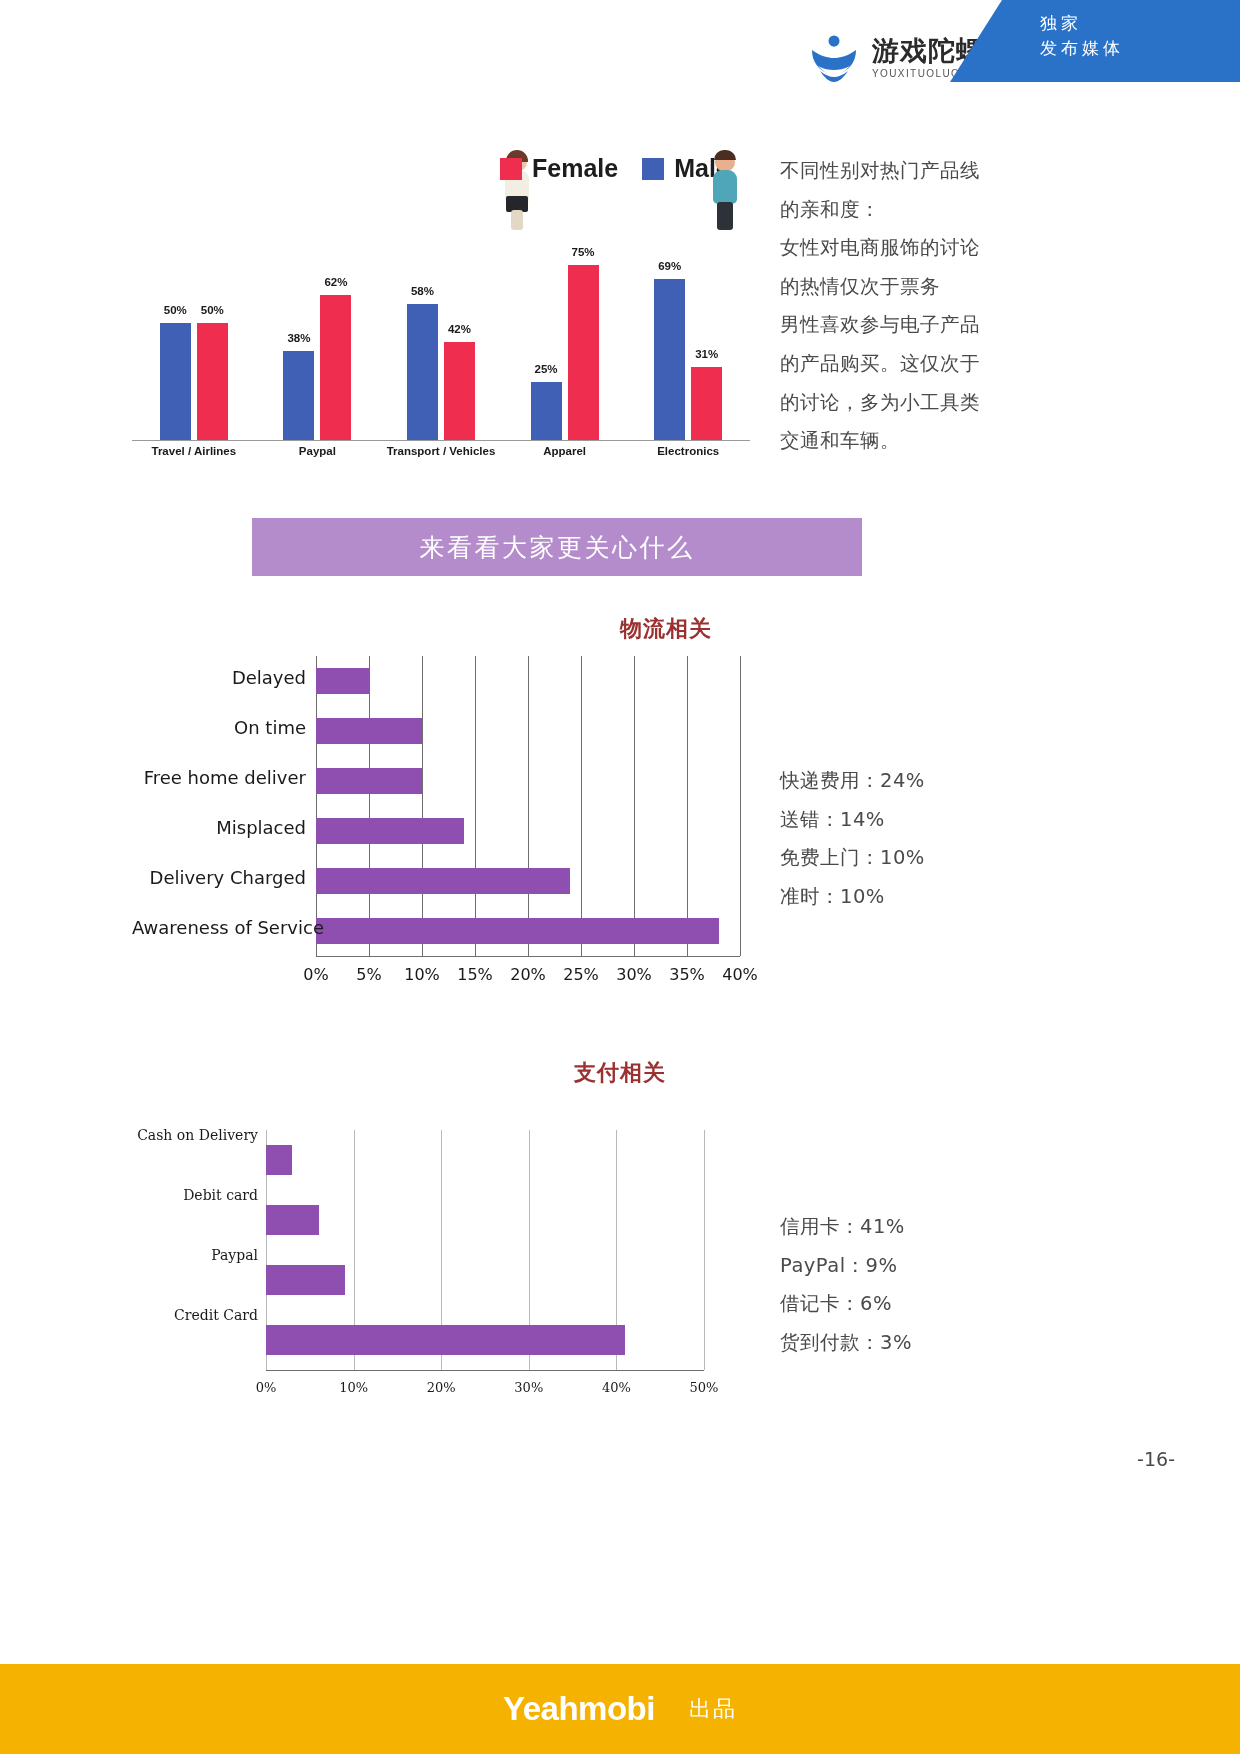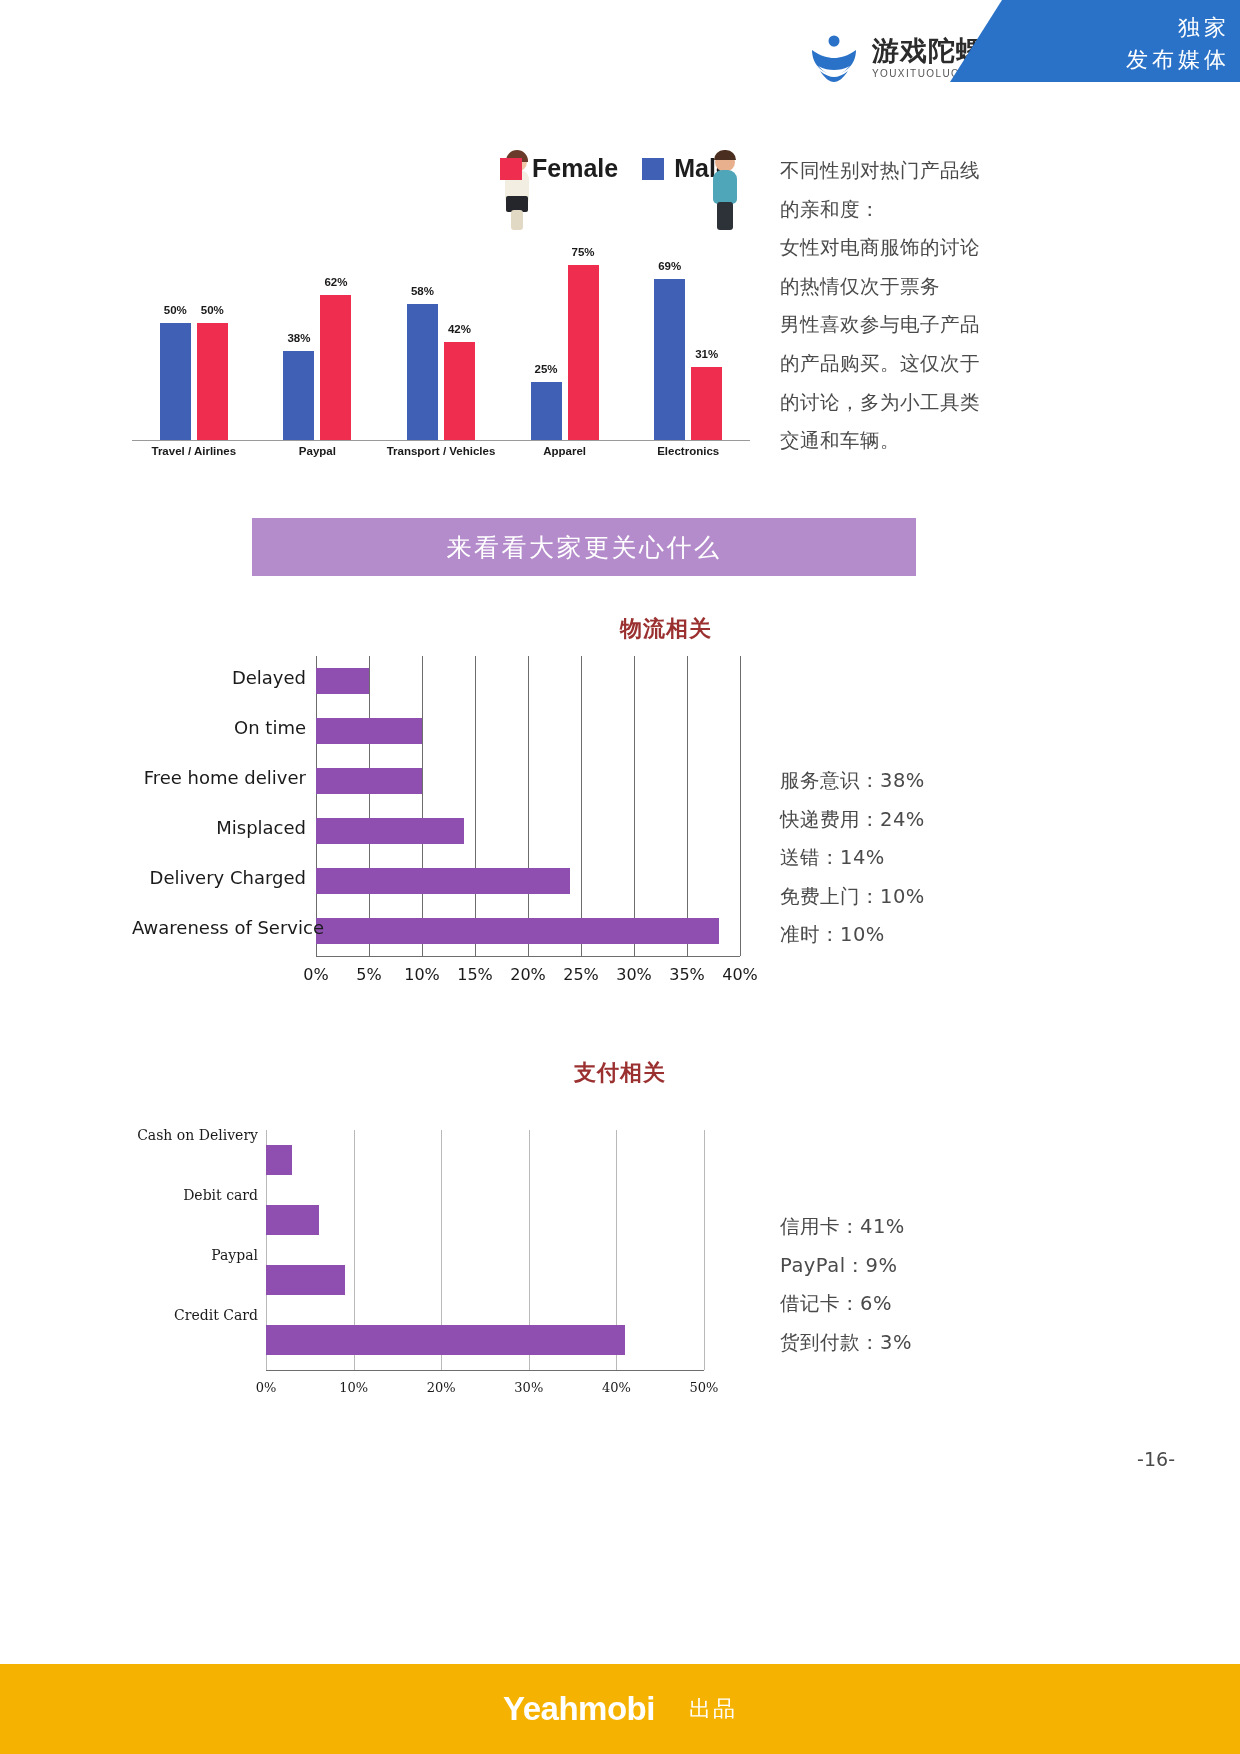--- a/index.html
+++ b/index.html
@@ -16,21 +16,21 @@
   .brand-mark{width:56px;height:56px;position:relative;}
   .brand-text{display:flex;flex-direction:column;line-height:1;}
   .brand-cn{font-size:27px;color:#2b2b2b;letter-spacing:1px;font-weight:600;}
   .brand-en{font-size:10px;color:#555;letter-spacing:1.4px;margin-top:4px;}
   .corner-flag{
     position:absolute;right:0;top:0;width:290px;height:82px;
     background:#2a72c8;
     clip-path:polygon(52px 0,290px 0,290px 82px,0 82px);
   }
   .corner-flag span{
-    display:block;text-align:right;color:#fff;font-size:22px;
+    display:block;text-align:left;color:#fff;font-size:17px;
     letter-spacing:4px;line-height:1.45;
   }
   .corner-flag .cf-inner{position:absolute;left:90px;top:12px;width:190px;}
 
   
   .cn-note{
     position:absolute;
     font-size:19.5px;color:#4a4a4a;line-height:1.98;
     letter-spacing:.5px;
     font-family:"DejaVu Sans","Liberation Sans",sans-serif;
@@ -54,21 +54,21 @@
   }
   .c1-catrow{position:absolute;left:0;top:305px;width:618px;display:flex;}
   .c1-cat{flex:1;text-align:center;font-size:11.5px;color:#1a1a1a;font-weight:600;}
   .avatar{position:absolute;width:42px;height:80px;}
   .av-head{position:absolute;left:50%;transform:translateX(-50%);top:0;width:20px;height:20px;border-radius:50%;}
   .av-body{position:absolute;left:50%;transform:translateX(-50%);top:18px;width:24px;height:34px;border-radius:9px 9px 5px 5px;}
   .av-legs{position:absolute;left:50%;transform:translateX(-50%);top:50px;width:16px;height:28px;background:#2d3138;border-radius:3px;}
 
   
   .banner{
-    position:absolute;left:252px;top:518px;width:664px;height:58px;
+    position:absolute;left:252px;top:518px;width:610px;height:58px;
     background:#b48ccb;display:flex;align-items:center;justify-content:center;
   }
   .banner span{
     color:#ffffff;font-size:25px;letter-spacing:2.5px;
     font-family:"DejaVu Sans","Liberation Sans",sans-serif;
   }
 
   
   .sec-title{
     position:absolute;width:100%;text-align:center;
@@ -259,21 +259,20 @@
     <div class="hc-tick" style="left: 317px; top: 329px; width: 52px; font-size: 16px; font-family: &quot;DejaVu Sans&quot;, &quot;Liberation Sans&quot;, sans-serif;">15%</div>
     <div class="hc-tick" style="left: 370px; top: 329px; width: 52px; font-size: 16px; font-family: &quot;DejaVu Sans&quot;, &quot;Liberation Sans&quot;, sans-serif;">20%</div>
     <div class="hc-tick" style="left: 423px; top: 329px; width: 52px; font-size: 16px; font-family: &quot;DejaVu Sans&quot;, &quot;Liberation Sans&quot;, sans-serif;">25%</div>
     <div class="hc-tick" style="left: 476px; top: 329px; width: 52px; font-size: 16px; font-family: &quot;DejaVu Sans&quot;, &quot;Liberation Sans&quot;, sans-serif;">30%</div>
     <div class="hc-tick" style="left: 529px; top: 329px; width: 52px; font-size: 16px; font-family: &quot;DejaVu Sans&quot;, &quot;Liberation Sans&quot;, sans-serif;">35%</div>
     <div class="hc-tick" style="left: 582px; top: 329px; width: 52px; font-size: 16px; font-family: &quot;DejaVu Sans&quot;, &quot;Liberation Sans&quot;, sans-serif;">40%</div>
   </div>
 
 <div class="cn-note" style="left:780px;top:762px;width:230px;">
   <div id="note-logistics">
-      <div>服务意识：38%</div>
       <div>快递费用：24%</div>
       <div>送错：14%</div>
       <div>免费上门：10%</div>
       <div>准时：10%</div>
     </div>
 </div>
 
 <div class="sec-title" style="left:0;top:1058px;">支付相关</div>
 
 <div class="hchart" id="chart3" style="left:132px;top:1118px;width:640px;height:290px;">

